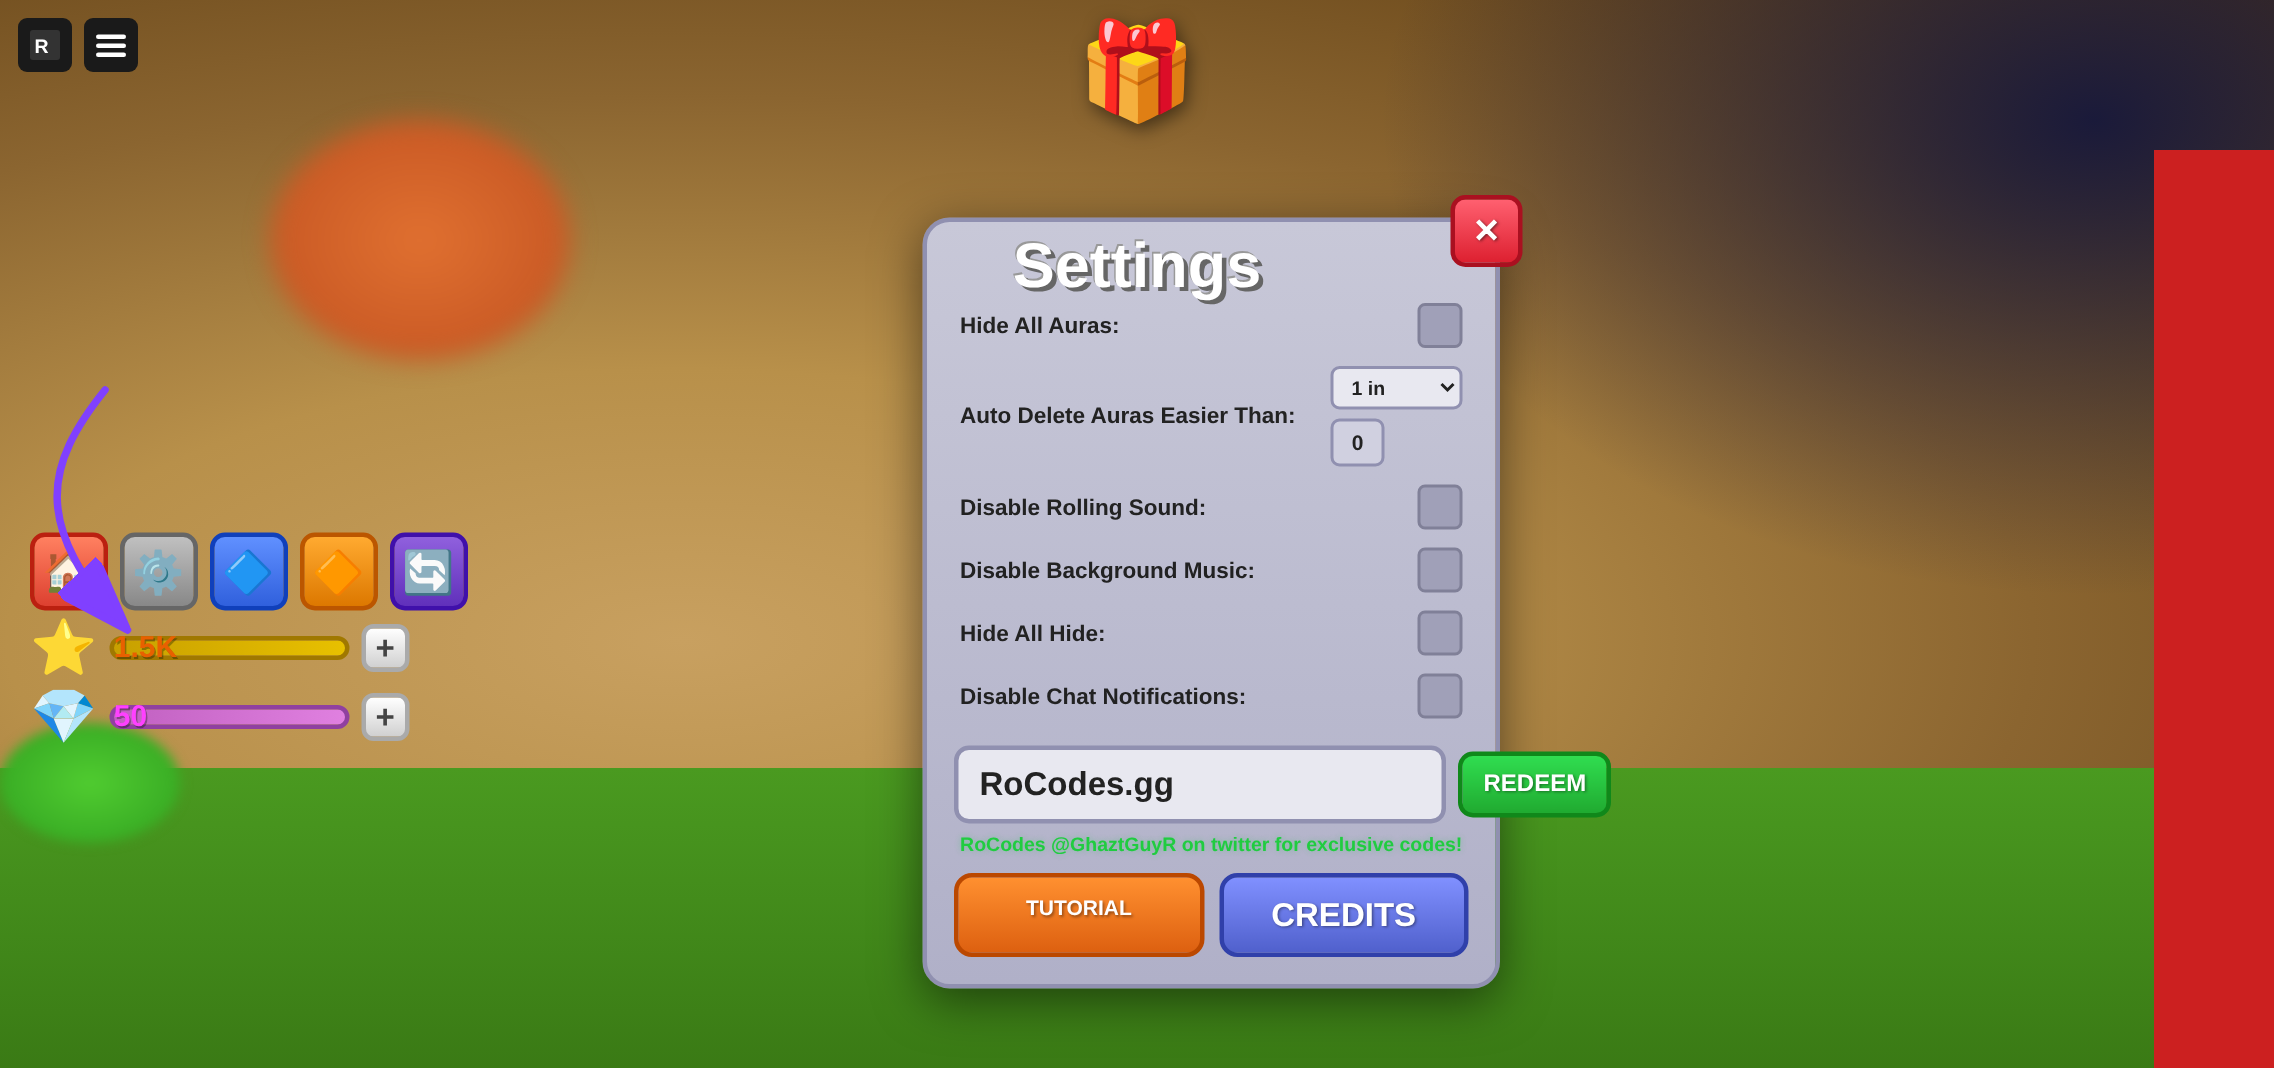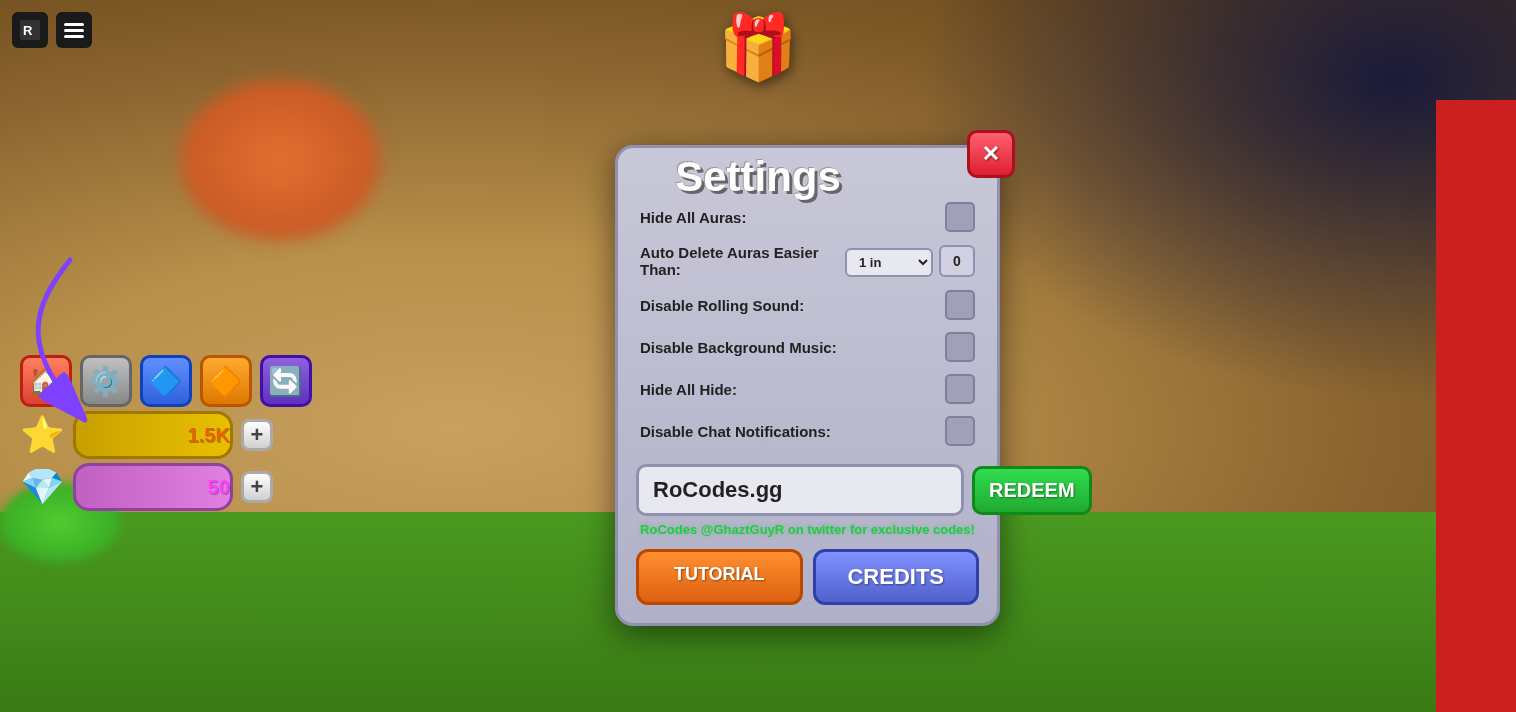--- a/index.html
+++ b/index.html
@@ -175,22 +175,23 @@
     
     .auto-delete-row {
       display: flex;
       align-items: center;
       justify-content: space-between;
       padding: 6px 4px;
     }
 
     .auto-delete-inputs {
       display: flex;
-      align-items: flex-end;
+      align-items: flex-start;
       gap: 6px;
+      flex-direction: column;
     }
 
     .auto-delete-select {
       background: #e8e8f0;
       border: 2px solid #9090b0;
       border-radius: 6px;
       padding: 4px 8px;
       font-size: 13px;
       font-weight: 700;
       color: #222;
@@ -229,21 +230,21 @@
       font-weight: 700;
       color: #222;
       cursor: text;
     }
 
     .redeem-btn {
       background: linear-gradient(to bottom, #30dd50 0%, #20aa30 100%);
       border: 3px solid #10881a;
       border-radius: 10px;
       padding: 10px 14px;
-      font-size: 20px;
+      font-size: 16px;
       font-weight: 900;
       color: white;
       text-shadow: 1px 1px 2px rgba(0,0,0,0.4);
       cursor: pointer;
       white-space: nowrap;
       text-align: center;
     }
 
     .follow-text {
       text-align: center;
@@ -260,21 +261,21 @@
       gap: 10px;
       margin-top: 12px;
     }
 
     .tutorial-btn {
       flex: 1;
       background: linear-gradient(to bottom, #ff9030 0%, #dd6010 100%);
       border: 3px solid #bb4800;
       border-radius: 12px;
       padding: 12px;
-      font-size: 18px;
+      font-size: 14px;
       font-weight: 900;
       color: white;
       text-align: center;
       cursor: pointer;
       text-shadow: 1px 1px 2px rgba(0,0,0,0.4);
     }
 
     .credits-btn {
       flex: 1;
       background: linear-gradient(to bottom, #8090ff 0%, #5060cc 100%);
@@ -338,27 +339,27 @@
       gap: 8px;
       margin-top: 4px;
     }
 
     .stat-icon {
       font-size: 36px;
     }
 
     .stat-track {
       width: 160px;
-      height: 48px;
+      height: 16px;
       background: linear-gradient(to right, #c8a000 0%, #e8c000 100%);
       border-radius: 16px;
       border: 3px solid #a07800;
       display: flex;
       align-items: center;
-      justify-content: flex-end;
+      justify-content: flex-start;
       font-size: 20px;
       font-weight: 900;
       color: #e86000;
       text-shadow: 1px 1px 0 rgba(0,0,0,0.3);
     }
 
     .stat-track.gems {
       background: linear-gradient(to right, #c060c0 0%, #e080e0 100%);
       border-color: #9040a0;
     }

